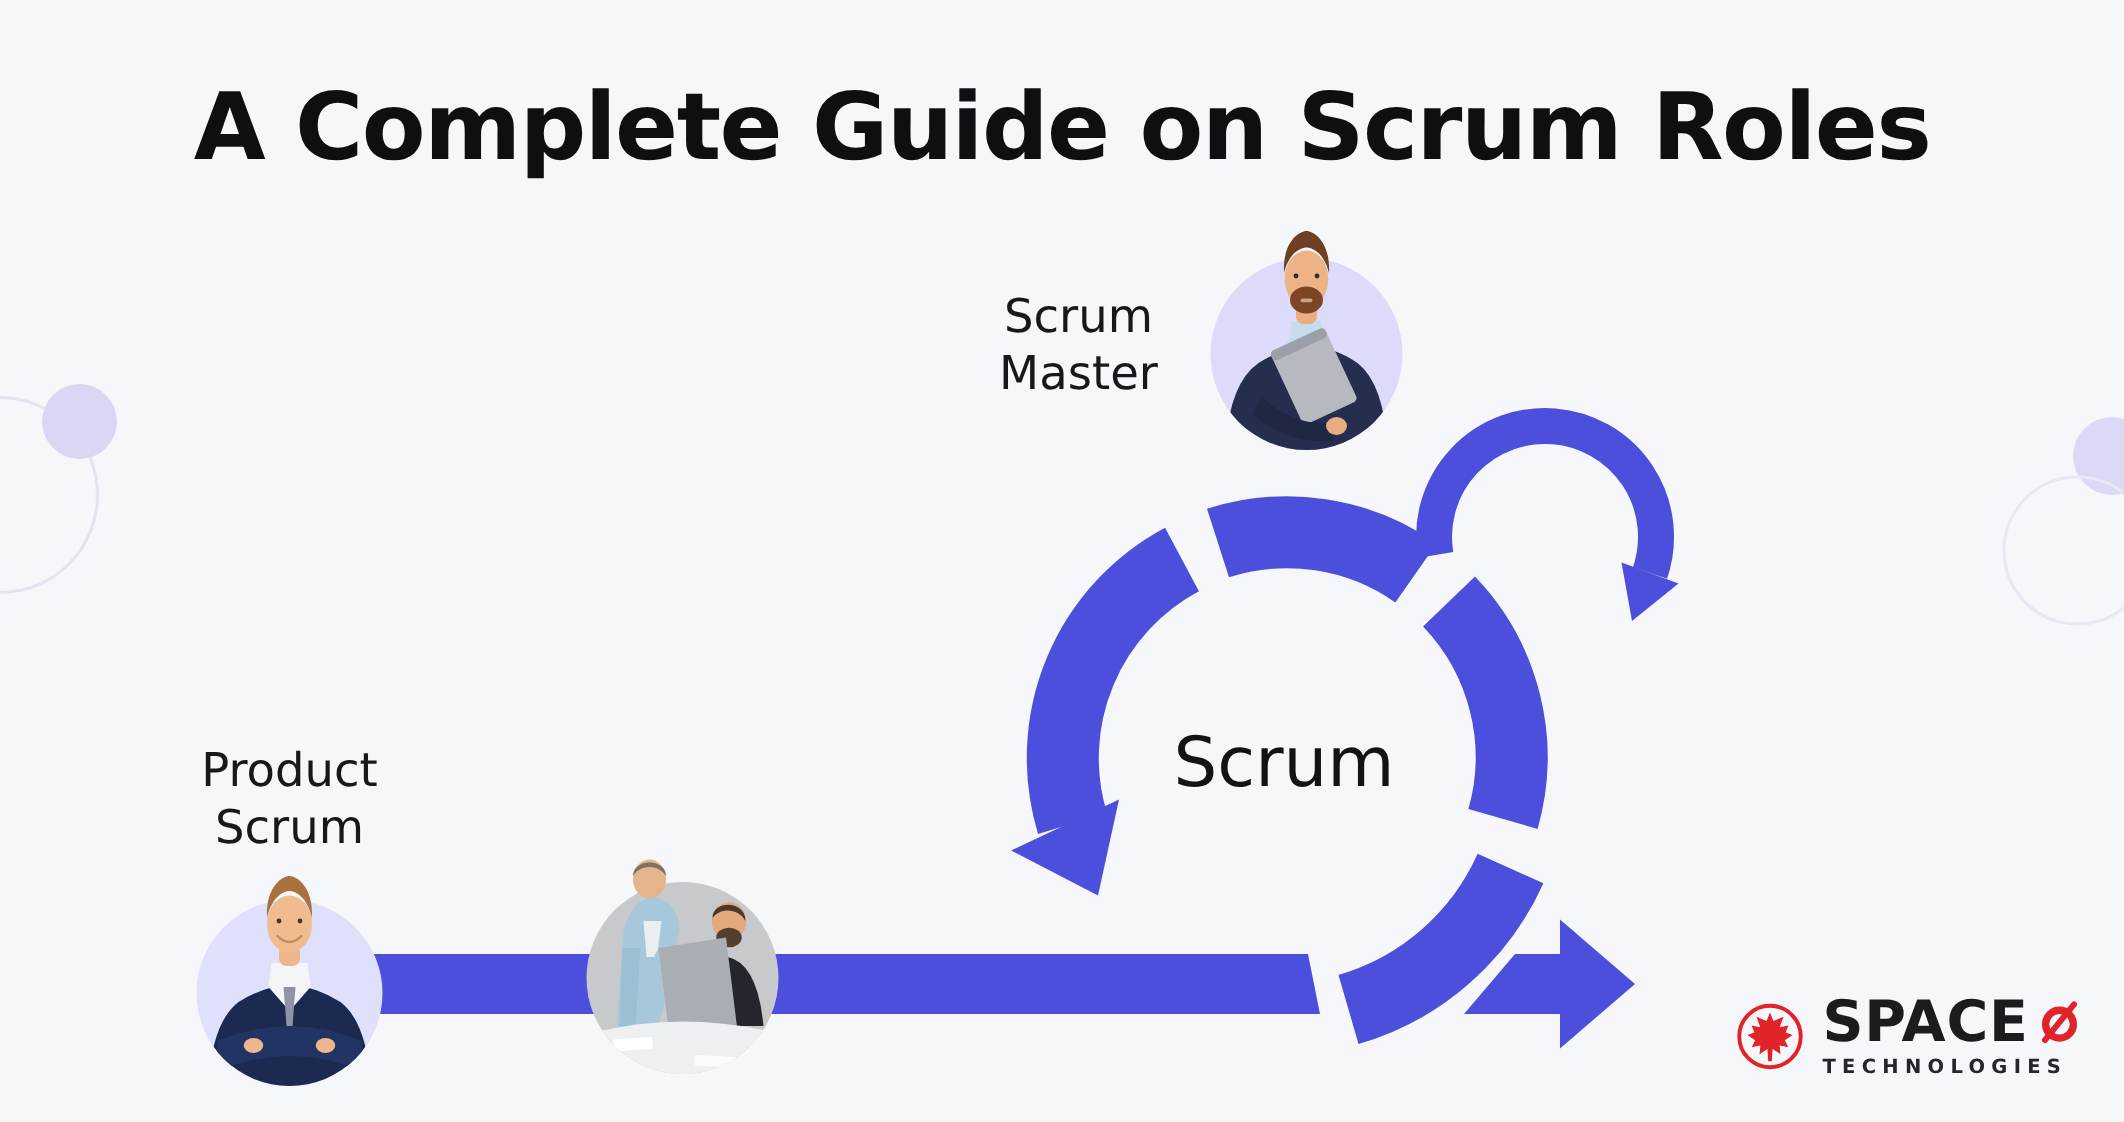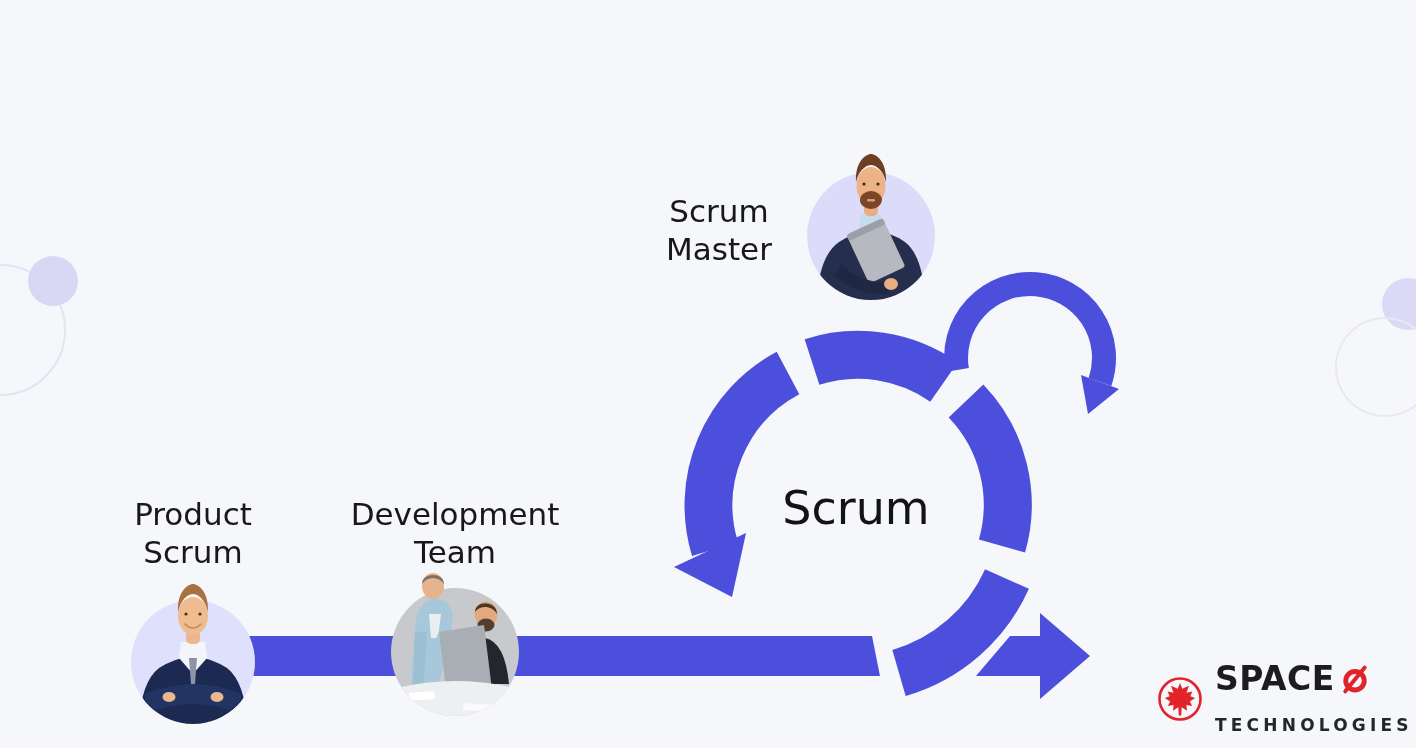--- a/index.html
+++ b/index.html
@@ -37,33 +37,34 @@
 
   .avatar { position:absolute; }
   .avatar-scrum-master    { left:805px; top:144px; }
   .avatar-product-owner   { left:129px; top:578px; }
   .avatar-development-team{ left:389px; top:570px; }
 
   
   .logo { position:absolute; left:1157px; top:662px; display:flex; align-items:center; gap:12px; }
   .logo-text-col { display:flex; flex-direction:column; }
   .logo-brand-row { display:flex; align-items:center; gap:5px; }
-  .logo-brand { font-size:33px; font-weight:800; letter-spacing:0.5px; color:#1c1c20; line-height:1; }
-  .logo-tagline { font-size:17px; font-weight:700; letter-spacing:4.2px; color:#25262b; margin-top:20px; }
+  .logo-brand { font-size:38px; font-weight:800; letter-spacing:0.5px; color:#1c1c20; line-height:1; }
+  .logo-tagline { font-size:13px; font-weight:700; letter-spacing:4.2px; color:#25262b; margin-top:4px; }
 </style>
 </head>
 <body>
 
 <div class="canvas">
 
   <div class="deco deco-ring-left"></div>
   <div class="deco deco-dot-left"></div>
   <div class="deco deco-dot-right"></div>
   <div class="deco deco-ring-right"></div>
 
+  <h1 class="page-title">A Complete Guide on Scrum Roles</h1>
 
   <svg class="diagram-svg" viewBox="0 0 1416 748">
     <g stroke="#4B4FDC" stroke-width="48" fill="none">
       <path d="M 812 362 A 150 150 0 0 1 944 382"></path>
       <path d="M 966 401 A 150 150 0 0 1 1002 546"></path>
       <path d="M 788 373 A 150 150 0 0 0 715 549"></path>
       <path d="M 1007 579 A 170 170 0 0 1 899 673"></path>
     </g>
     <path d="M 957 370 A 74 74 0 1 1 1100 382" stroke="#4B4FDC" stroke-width="24" fill="none"></path>
     <g fill="#4B4FDC" stroke="none">
@@ -71,22 +72,20 @@
       <polygon points="1119,389 1081,375 1088,414"></polygon>
       <path d="M 210 636 L 872 636 L 880 676 L 210 676 Z"></path>
       <path d="M 1010 636 L 1040 636 L 1040 613 L 1090 656 L 1040 699 L 1040 676 L 976 676 Z"></path>
     </g>
   </svg>
 
   <div class="role-label label-scrum-master">Scrum
 Master</div>
   <div class="role-label label-product-owner">Product
 Scrum</div>
-  <div class="role-label label-development-team">Development
-Team</div>
 
   <div class="scrum-center-label">Scrum</div>
 
   <svg class="avatar avatar-scrum-master" width="132" height="156" viewBox="0 0 132 156">
     <defs>
       <clipPath id="smClip">
           <circle cx="66" cy="92" r="64"></circle>
           <rect x="44" y="0" width="44" height="92"></rect>
         </clipPath>
     </defs>

